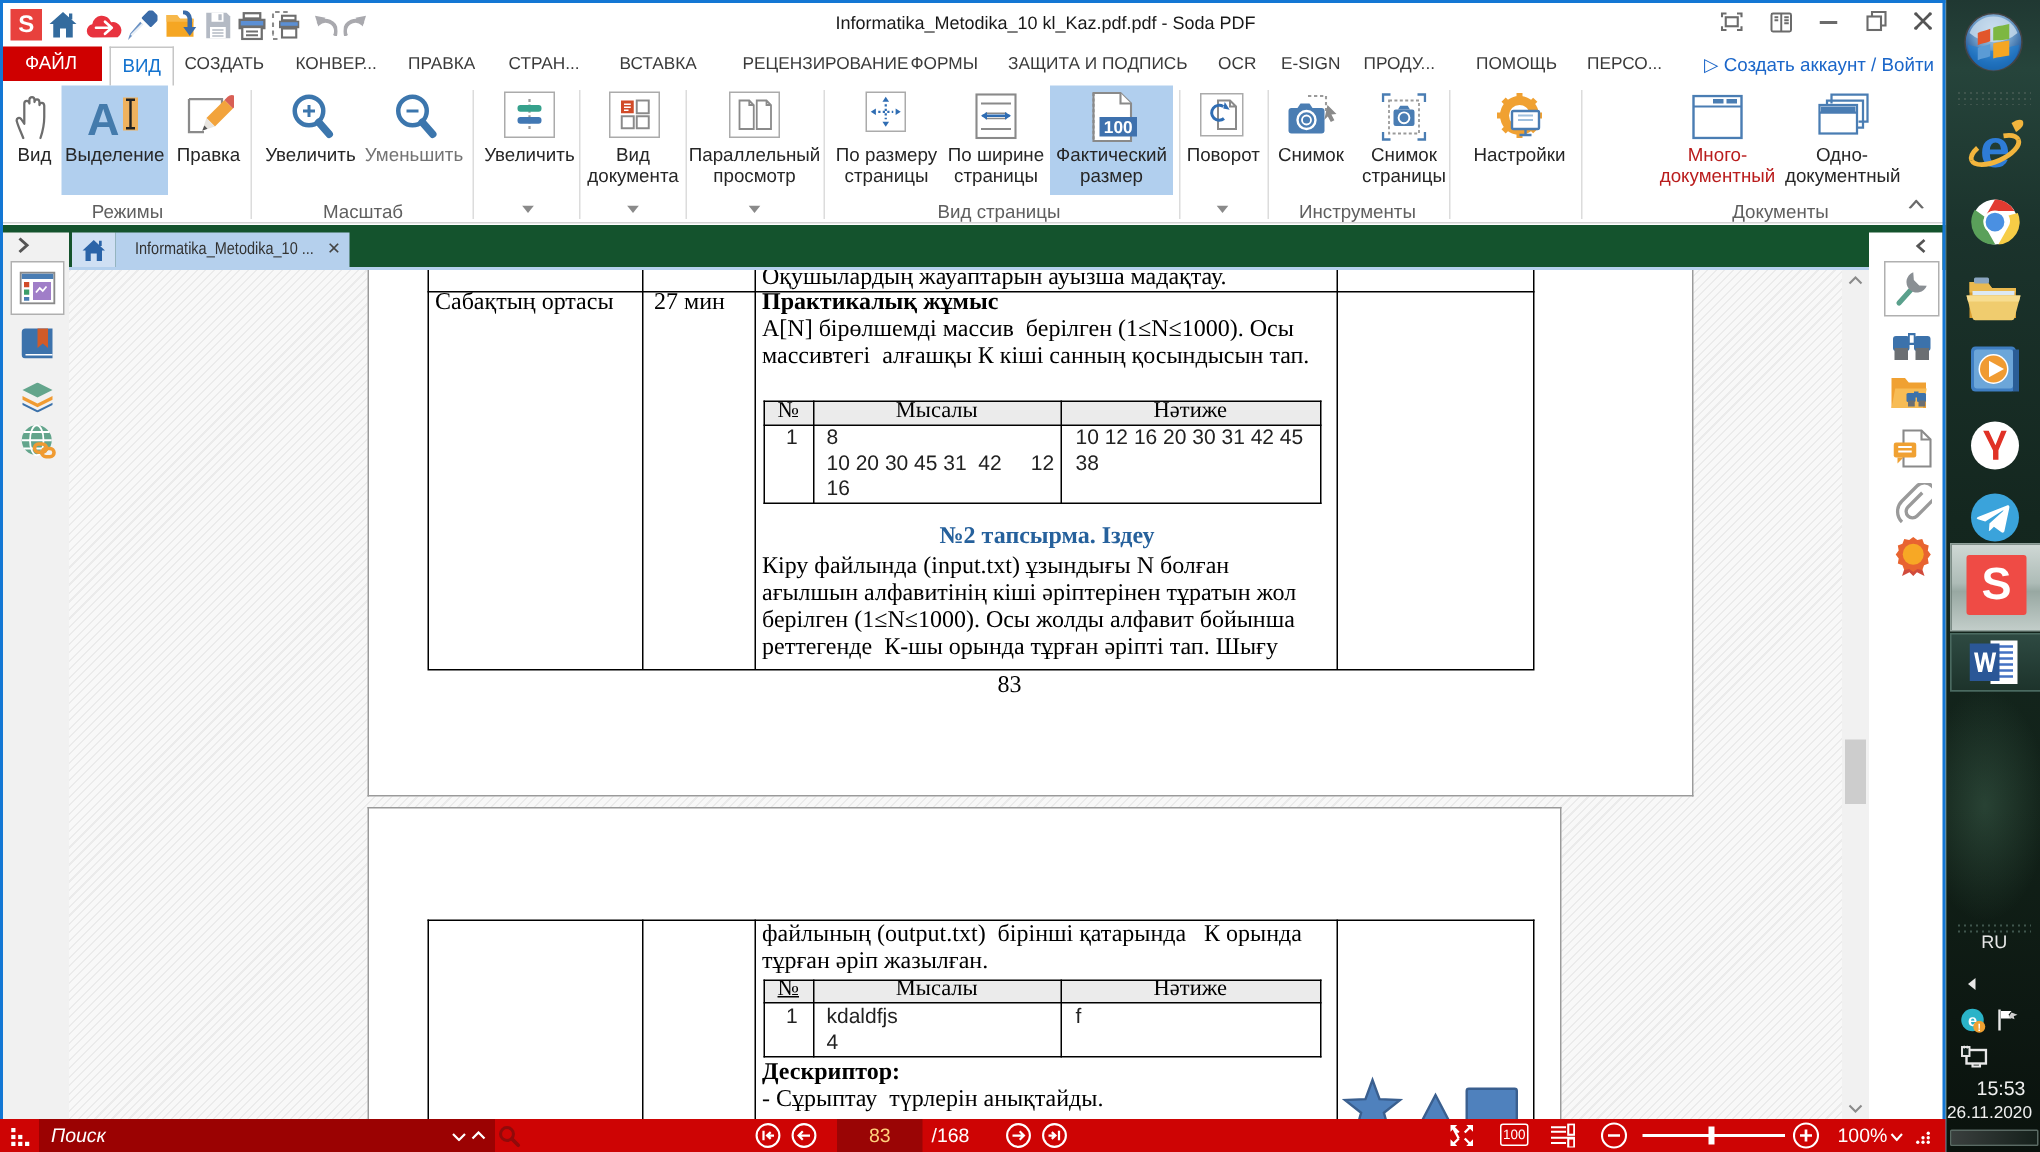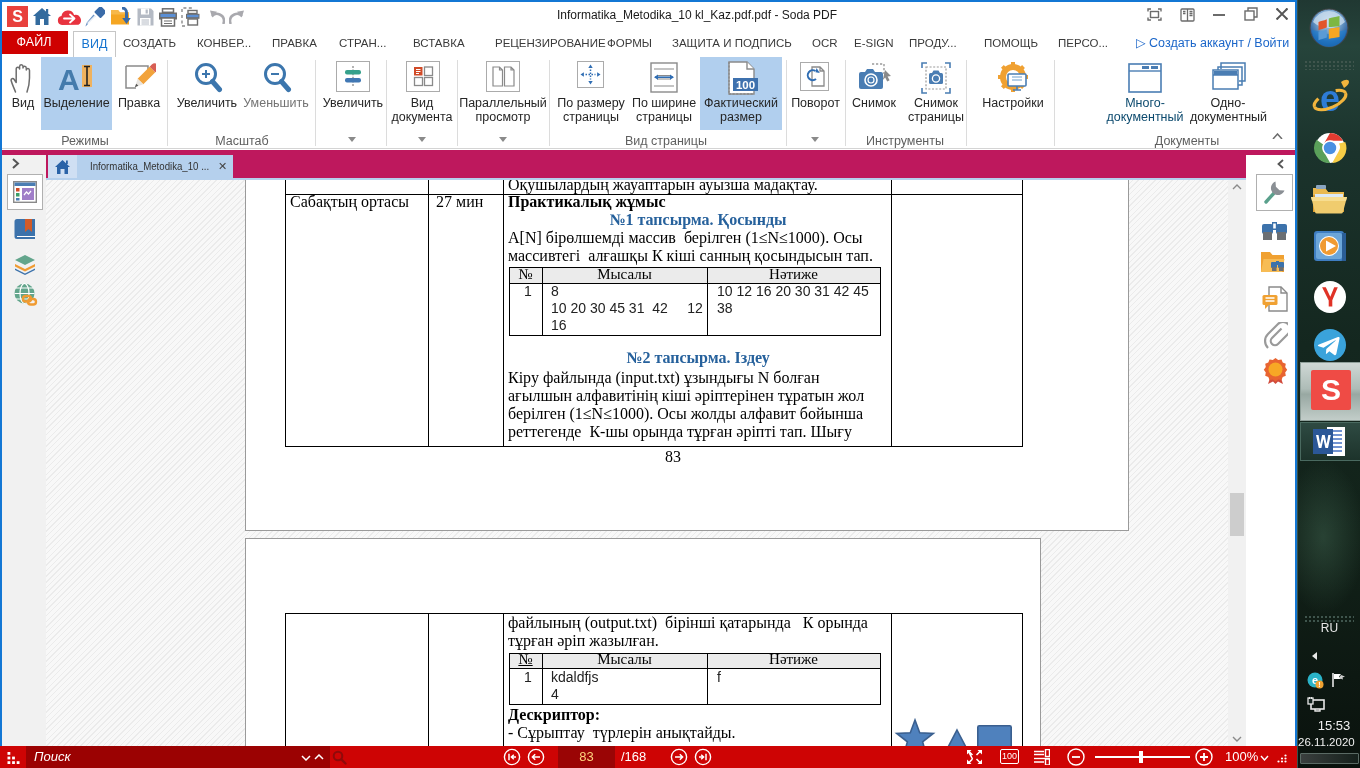--- a/index.html
+++ b/index.html
@@ -286,21 +286,21 @@
         <path d="M22 24 v4 M18 28 h8" stroke="#4a7db3" stroke-width="1.6"></path>
       </svg>
   <div class="abs" style="left:980px;top:39px;width:66px;text-align:center;font-size:12.5px;color:#262626">Настройки</div>
 
   <svg class="abs" style="left:1128px;top:6px" width="34" height="30" viewBox="0 0 34 30">
         <rect x="1" y="1" width="32" height="28" fill="none" stroke="#4a7db3" stroke-width="1.6"></rect>
         <path d="M1 8 h32" stroke="#4a7db3" stroke-width="1.4"></path>
         <rect x="14" y="3" width="7" height="3" fill="#4a7db3"></rect>
         <rect x="23" y="3" width="7" height="3" fill="#4a7db3"></rect>
       </svg>
-  <div class="abs" style="left:1106px;top:39px;width:78px;text-align:center;font-size:12.5px;color:#0c4a6e;line-height:14px">Много-<br>документный</div>
+  <div class="abs" style="left:1106px;top:39px;width:78px;text-align:center;font-size:12.5px;color:#b91c1c;line-height:14px">Много-<br>документный</div>
 
   <svg class="abs" style="left:1212px;top:5px" width="34" height="32" viewBox="0 0 34 32">
         <g fill="none" stroke="#4a7db3" stroke-width="1.5">
           <path d="M9 7 v-6 h24 v18 h-6"></path>
           <path d="M6 10 v-5 h24 v18 h-5"></path>
           <rect x="1" y="8" width="25" height="19" fill="#fff"></rect>
           <path d="M1 13 h25"></path>
         </g>
         <rect x="2" y="9" width="23" height="4" fill="#4a7db3"></rect>
       </svg>
@@ -322,21 +322,21 @@
         <path d="M0 0 h8 l-4 5 z" fill="#8a8a8a"></path>
       </svg>
   <svg class="abs" style="left:811px;top:80px" width="8" height="5" viewBox="0 0 8 5">
         <path d="M0 0 h8 l-4 5 z" fill="#8a8a8a"></path>
       </svg>
   <svg class="abs" style="left:1272px;top:76px" width="11" height="6" viewBox="0 0 11 6">
         <path d="M1 6 L5.5 1 L10 6" fill="none" stroke="#6b6b6b" stroke-width="1.5"></path>
       </svg>
 </div>
 
-<div class="abs" style="left:0;top:150px;width:1297px;height:30px;background:#be185d">
+<div class="abs" style="left:0;top:150px;width:1297px;height:30px;background:#14532d">
   <div class="abs" style="left:48px;top:5px;width:29px;height:23px;background:#cfdfF3"></div>
   <svg class="abs" style="left:54px;top:9px" width="17" height="16" viewBox="0 0 17 16">
         <path d="M8.5 1 L16 8 L14 8 L14 15 L10.5 15 L10.5 10 L6.5 10 L6.5 15 L3 15 L3 8 L1 8 Z" fill="#2a63a8"></path>
         <rect x="12" y="1.5" width="1.8" height="3.5" fill="#2a63a8"></rect>
       </svg>
   <div class="abs" style="left:77px;top:5px;width:156px;height:23px;background:#b5d0ed;font-size:11.5px;color:#333;line-height:23px">
         <span style="position:absolute;left:13px;top:0;white-space:nowrap;transform:scaleX(0.84);transform-origin:0 0">Informatika_Metodika_10 ...</span>
         <span style="position:absolute;left:141px;top:0;color:#444;font-size:11px">✕</span>
       </div>
   <div class="abs" style="left:46px;top:28px;width:1207px;height:2px;background:#b5d0ed"></div>
@@ -447,21 +447,20 @@
   <div class="abs" style="left:645px;top:0;width:1px;height:266px;background:#000"></div>
   <div class="abs" style="left:776px;top:0;width:1px;height:266px;background:#000"></div>
   <div class="abs" style="left:39px;top:14px;width:738px;height:1px;background:#000"></div>
   <div class="abs" style="left:39px;top:266px;width:738px;height:1px;background:#000"></div>
 
   <div class="abs" style="left:262px;top:-4px">Оқушылардың жауаптарын ауызша мадақтау.</div>
   <div class="abs" style="left:44px;top:13px">Сабақтың ортасы</div>
   <div class="abs" style="left:190px;top:13px">27 мин</div>
   <div class="abs" style="left:262px;top:13px;width:380px;line-height:18px">
     <b>Практикалық жұмыс</b><br>
-    <b style="display:block;text-align:center;color:#26619c">№1 тапсырма. Қосынды</b>
     A[N] бірөлшемді массив&nbsp; берілген (1≤N≤1000). Осы<br>массивтегі&nbsp; алғашқы К кіші санның қосындысын тап.
   </div>
 
   <div class="abs" style="left:263px;top:88px;width:371px;height:15px;background:#ebebeb"></div>
   <div class="abs" style="left:263px;top:87px;width:372px;height:1px;background:#000"></div>
   <div class="abs" style="left:263px;top:103px;width:372px;height:1px;background:#000"></div>
   <div class="abs" style="left:263px;top:155px;width:372px;height:1px;background:#000"></div>
   <div class="abs" style="left:263px;top:87px;width:1px;height:69px;background:#000"></div>
   <div class="abs" style="left:296px;top:87px;width:1px;height:69px;background:#000"></div>
   <div class="abs" style="left:461px;top:87px;width:1px;height:69px;background:#000"></div>

